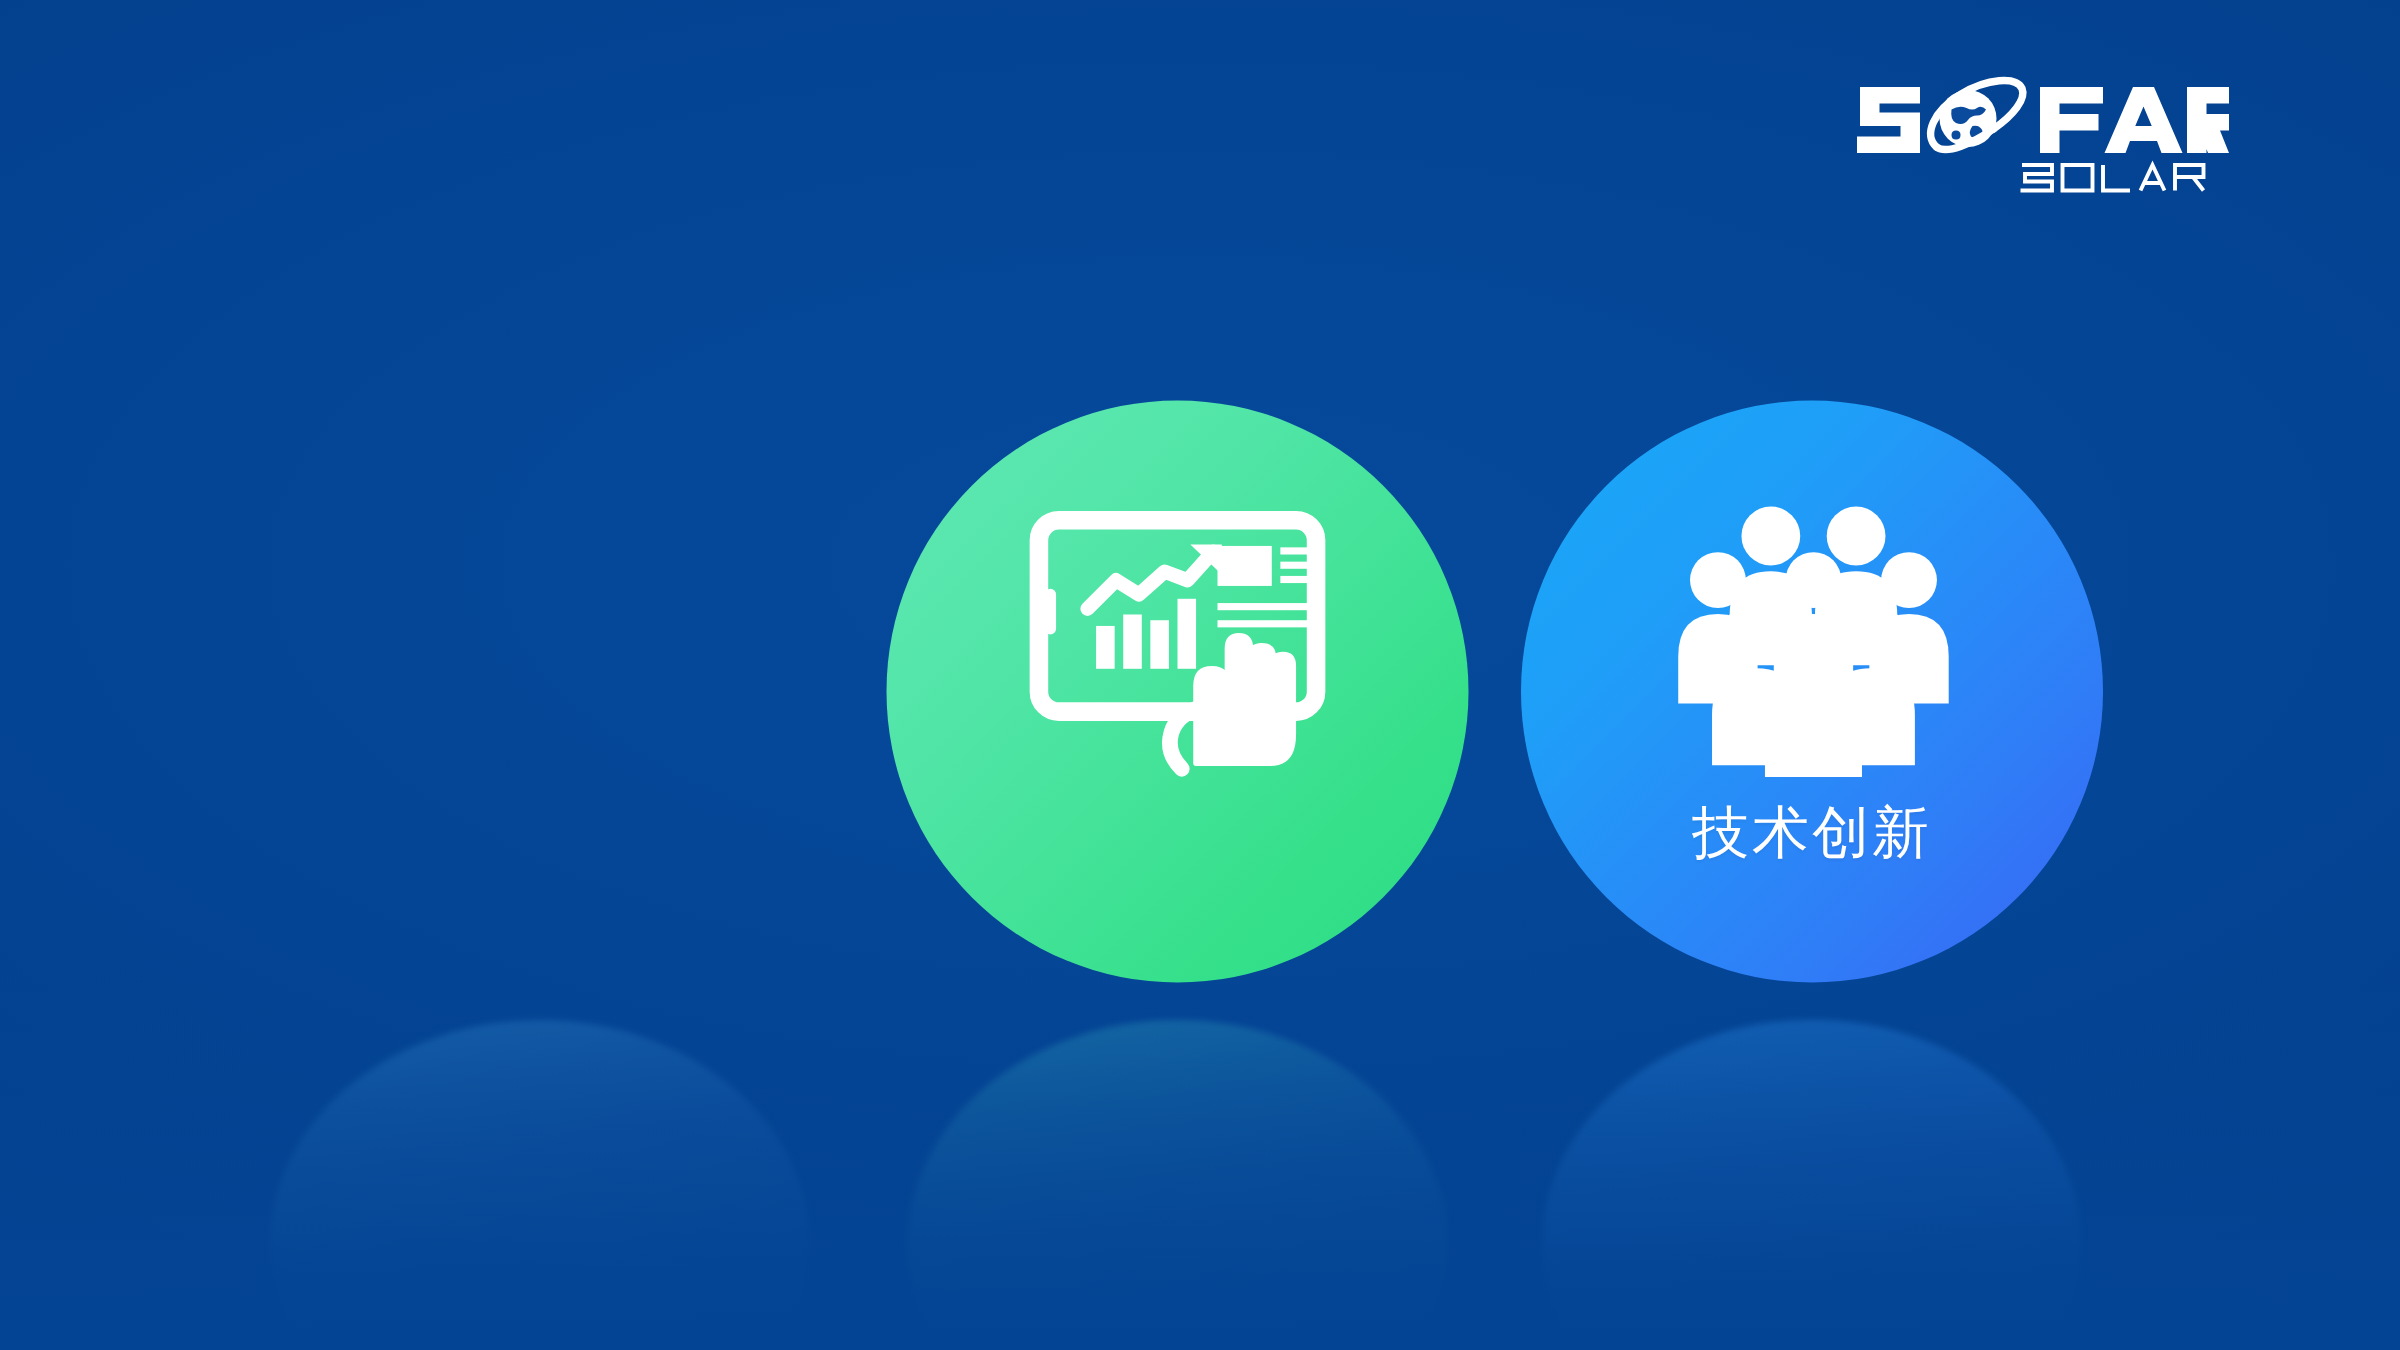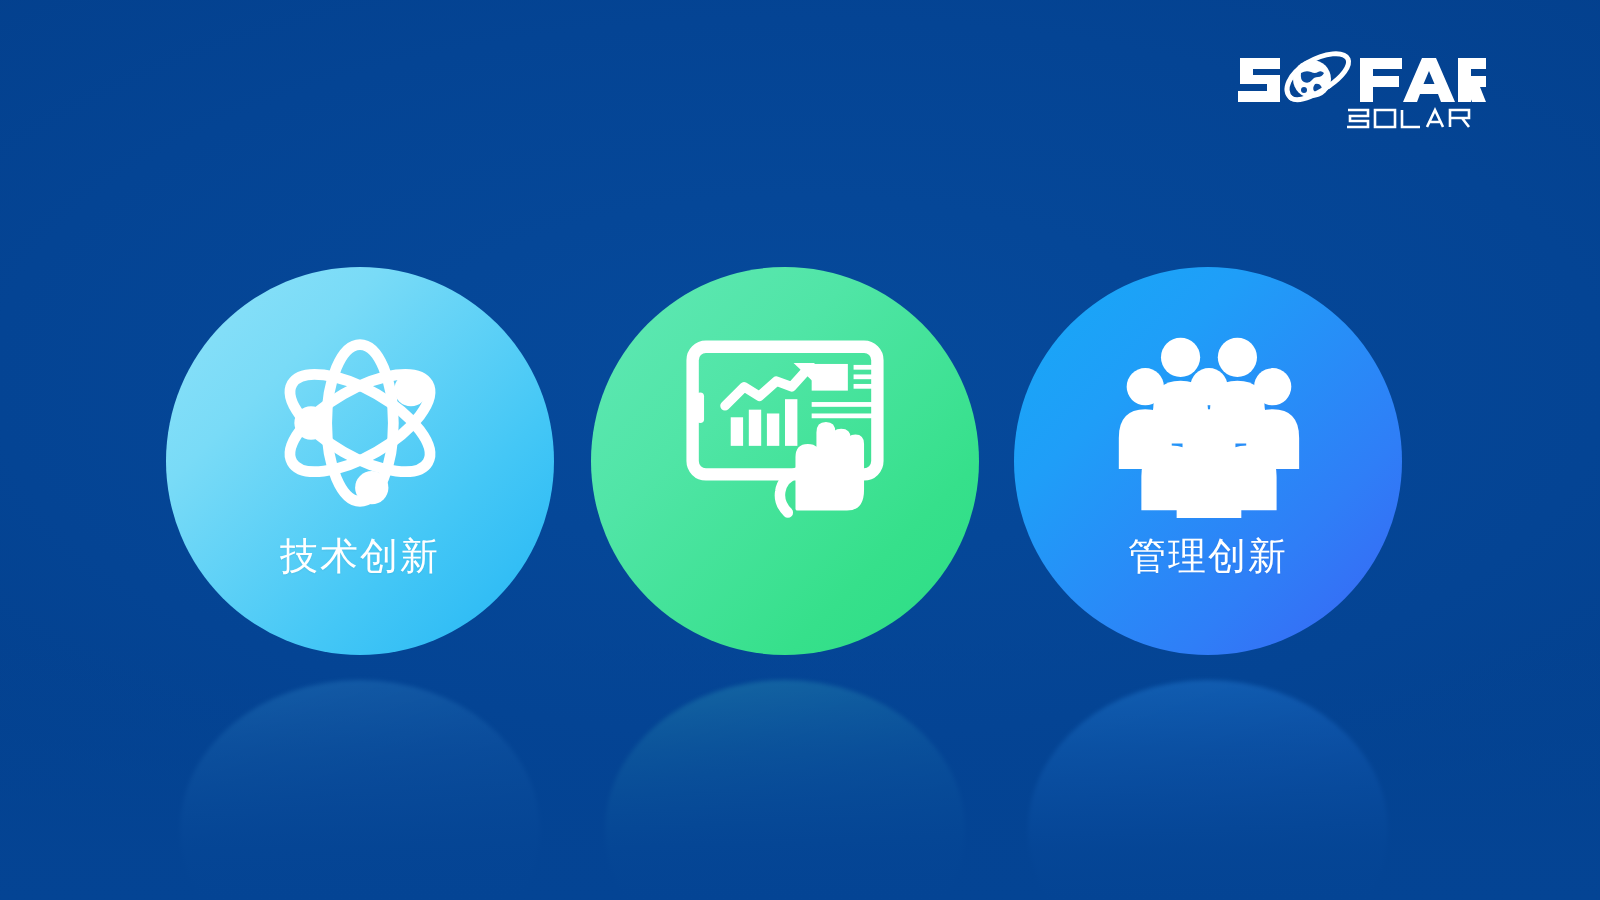--- a/index.html
+++ b/index.html
@@ -137,37 +137,20 @@
 
         <path d="M166 64 L166 81 L184 81"></path>
 
         <path d="M191 81 L199 64 L207 81 M194 76 L204 76"></path>
 
         <path d="M214 81 L214 64 L233 64 L233 72 L214 72 M226 72 L233 81"></path>
       </g>
     </svg>
   </div>
 
-  <div class="circle" id="circle-1">
-    <div class="icon-wrap">
-      <svg width="196" height="196" viewBox="0 0 200 200" xmlns="http://www.w3.org/2000/svg">
-        <g fill="none" stroke="#ffffff" stroke-width="11" stroke-linecap="round">
-          <ellipse cx="100" cy="100" rx="34" ry="80"></ellipse>
-          <ellipse cx="100" cy="100" rx="34" ry="80" transform="rotate(60 100 100)"></ellipse>
-          <ellipse cx="100" cy="100" rx="34" ry="80" transform="rotate(120 100 100)"></ellipse>
-        </g>
-        <g fill="#ffffff">
-          <circle cx="152" cy="66" r="17"></circle>
-          <circle cx="50" cy="100" r="17"></circle>
-          <circle cx="112" cy="166" r="17"></circle>
-        </g>
-      </svg>
-    </div>
-    <div class="circle-label">技术创新</div>
-  </div>
 
   <div class="circle" id="circle-2">
     <div class="icon-wrap">
       <svg width="200" height="196" viewBox="0 0 210 200" xmlns="http://www.w3.org/2000/svg">
 
         <path d="M22 20 h166 a14 14 0 0 1 14 14 v106 a14 14 0 0 1 -14 14 h-166 a14 14 0 0 1 -14 -14 v-106 a14 14 0 0 1 14 -14 z" fill="none" stroke="#ffffff" stroke-width="13" stroke-linejoin="round"></path>
 
         <rect x="12" y="68" width="8" height="32" rx="4" fill="#ffffff"></rect>
 
         <g fill="#ffffff">
@@ -232,16 +215,16 @@
             <path d="M140 118 q-30 0 -30 32 l0 34 l60 0 l0 -34 q0 -32 -30 -32 z"></path>
           </g>
 
           <g>
             <circle cx="101" cy="105" r="23"></circle>
             <path d="M101 133 q-33 0 -33 35 l0 34 l66 0 l0 -34 q0 -35 -33 -35 z"></path>
           </g>
         </g>
       </svg>
     </div>
-    <div class="circle-label">管理创新</div>
+    <div class="circle-label">技术创新</div>
   </div>
 
 </div>
 
 </body></html>

